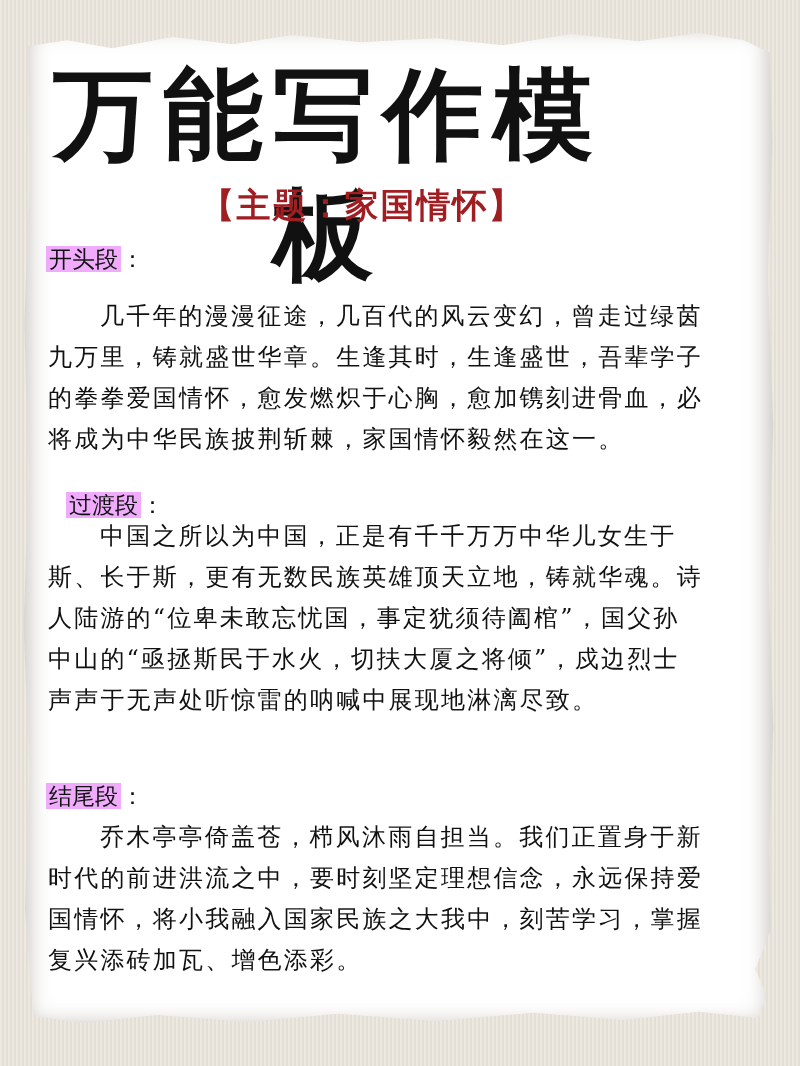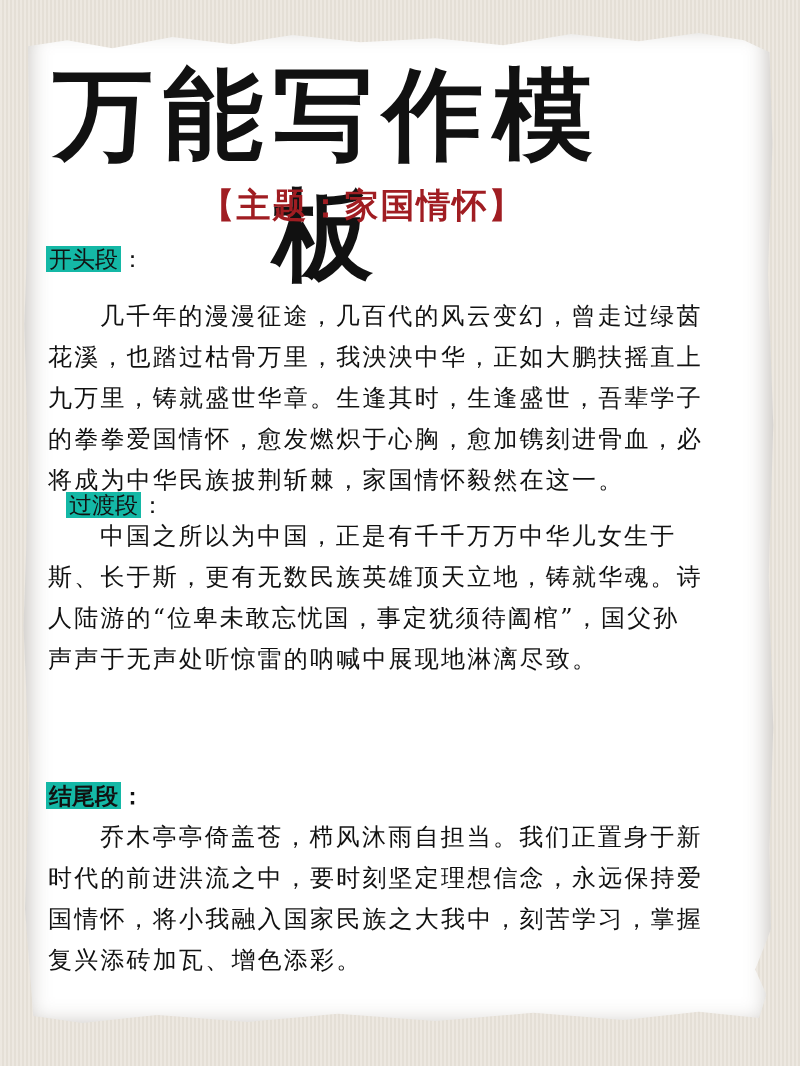--- a/index.html
+++ b/index.html
@@ -26,21 +26,21 @@
   }
   .subtitle {
     position:absolute; left:0; width:725px; top:180px; text-align:center;
     font-size:34px; font-weight:bold; color:#a01d22; letter-spacing:2px;
     line-height:50px;
   }
   .section-label {
     position:absolute; left:46px; height:30px; line-height:30px;
     font-size:23px; color:#111;
   }
-  .section-label .hl { background:#14b8a6; padding:0 3px; }
+  .section-label .hl { background:#f0abfc; padding:0 3px; }
   .para {
     position:absolute; left:48px; width:712px;
     font-size:24px; color:#111; line-height:41px; letter-spacing:2.2px;
     text-align:justify;
   }
   .para .line { display:block; white-space:nowrap; }
   .para .indent { padding-left:52px; }
 </style>
 </head>
 <body>
@@ -48,37 +48,37 @@
 <div class="paper"></div>
 
 <div class="title">万能写作模板</div>
 <div class="subtitle">【主题：家国情怀】</div>
 
 <div class="section-label" style="top:244px;">
   <span class="hl">开头段</span><span>：</span>
 </div>
 <div class="para" style="top:296px;">
   <span class="line indent">几千年的漫漫征途，几百代的风云变幻，曾走过绿茵</span>
-  <span class="line">花溪，也踏过枯骨万里，我泱泱中华，正如大鹏扶摇直上</span>
   <span class="line">九万里，铸就盛世华章。生逢其时，生逢盛世，吾辈学子</span>
   <span class="line">的拳拳爱国情怀，愈发燃炽于心胸，愈加镌刻进骨血，必</span>
   <span class="line">将成为中华民族披荆斩棘，家国情怀毅然在这一。</span>
 </div>
 
 <div class="section-label" style="top:490px;padding-left:20px;">
   <span class="hl">过渡段</span><span>：</span>
 </div>
 <div class="para" style="top:516px;">
   <span class="line indent">中国之所以为中国，正是有千千万万中华儿女生于</span>
   <span class="line">斯、长于斯，更有无数民族英雄顶天立地，铸就华魂。诗</span>
   <span class="line">人陆游的“位卑未敢忘忧国，事定犹须待阖棺”，国父孙</span>
+  <span class="line">中山的“亟拯斯民于水火，切扶大厦之将倾”，戍边烈士</span>
   <span class="line">声声于无声处听惊雷的呐喊中展现地淋漓尽致。</span>
 </div>
 
-<div class="section-label" style="top:781px;font-weight:bold;">
+<div class="section-label" style="top:781px;">
   <span class="hl">结尾段</span><span>：</span>
 </div>
 <div class="para" style="top:817px;">
   <span class="line indent">乔木亭亭倚盖苍，栉风沐雨自担当。我们正置身于新</span>
   <span class="line">时代的前进洪流之中，要时刻坚定理想信念，永远保持爱</span>
   <span class="line">国情怀，将小我融入国家民族之大我中，刻苦学习，掌握</span>
   <span class="line">复兴添砖加瓦、增色添彩。</span>
 </div>
 
 </body></html>

